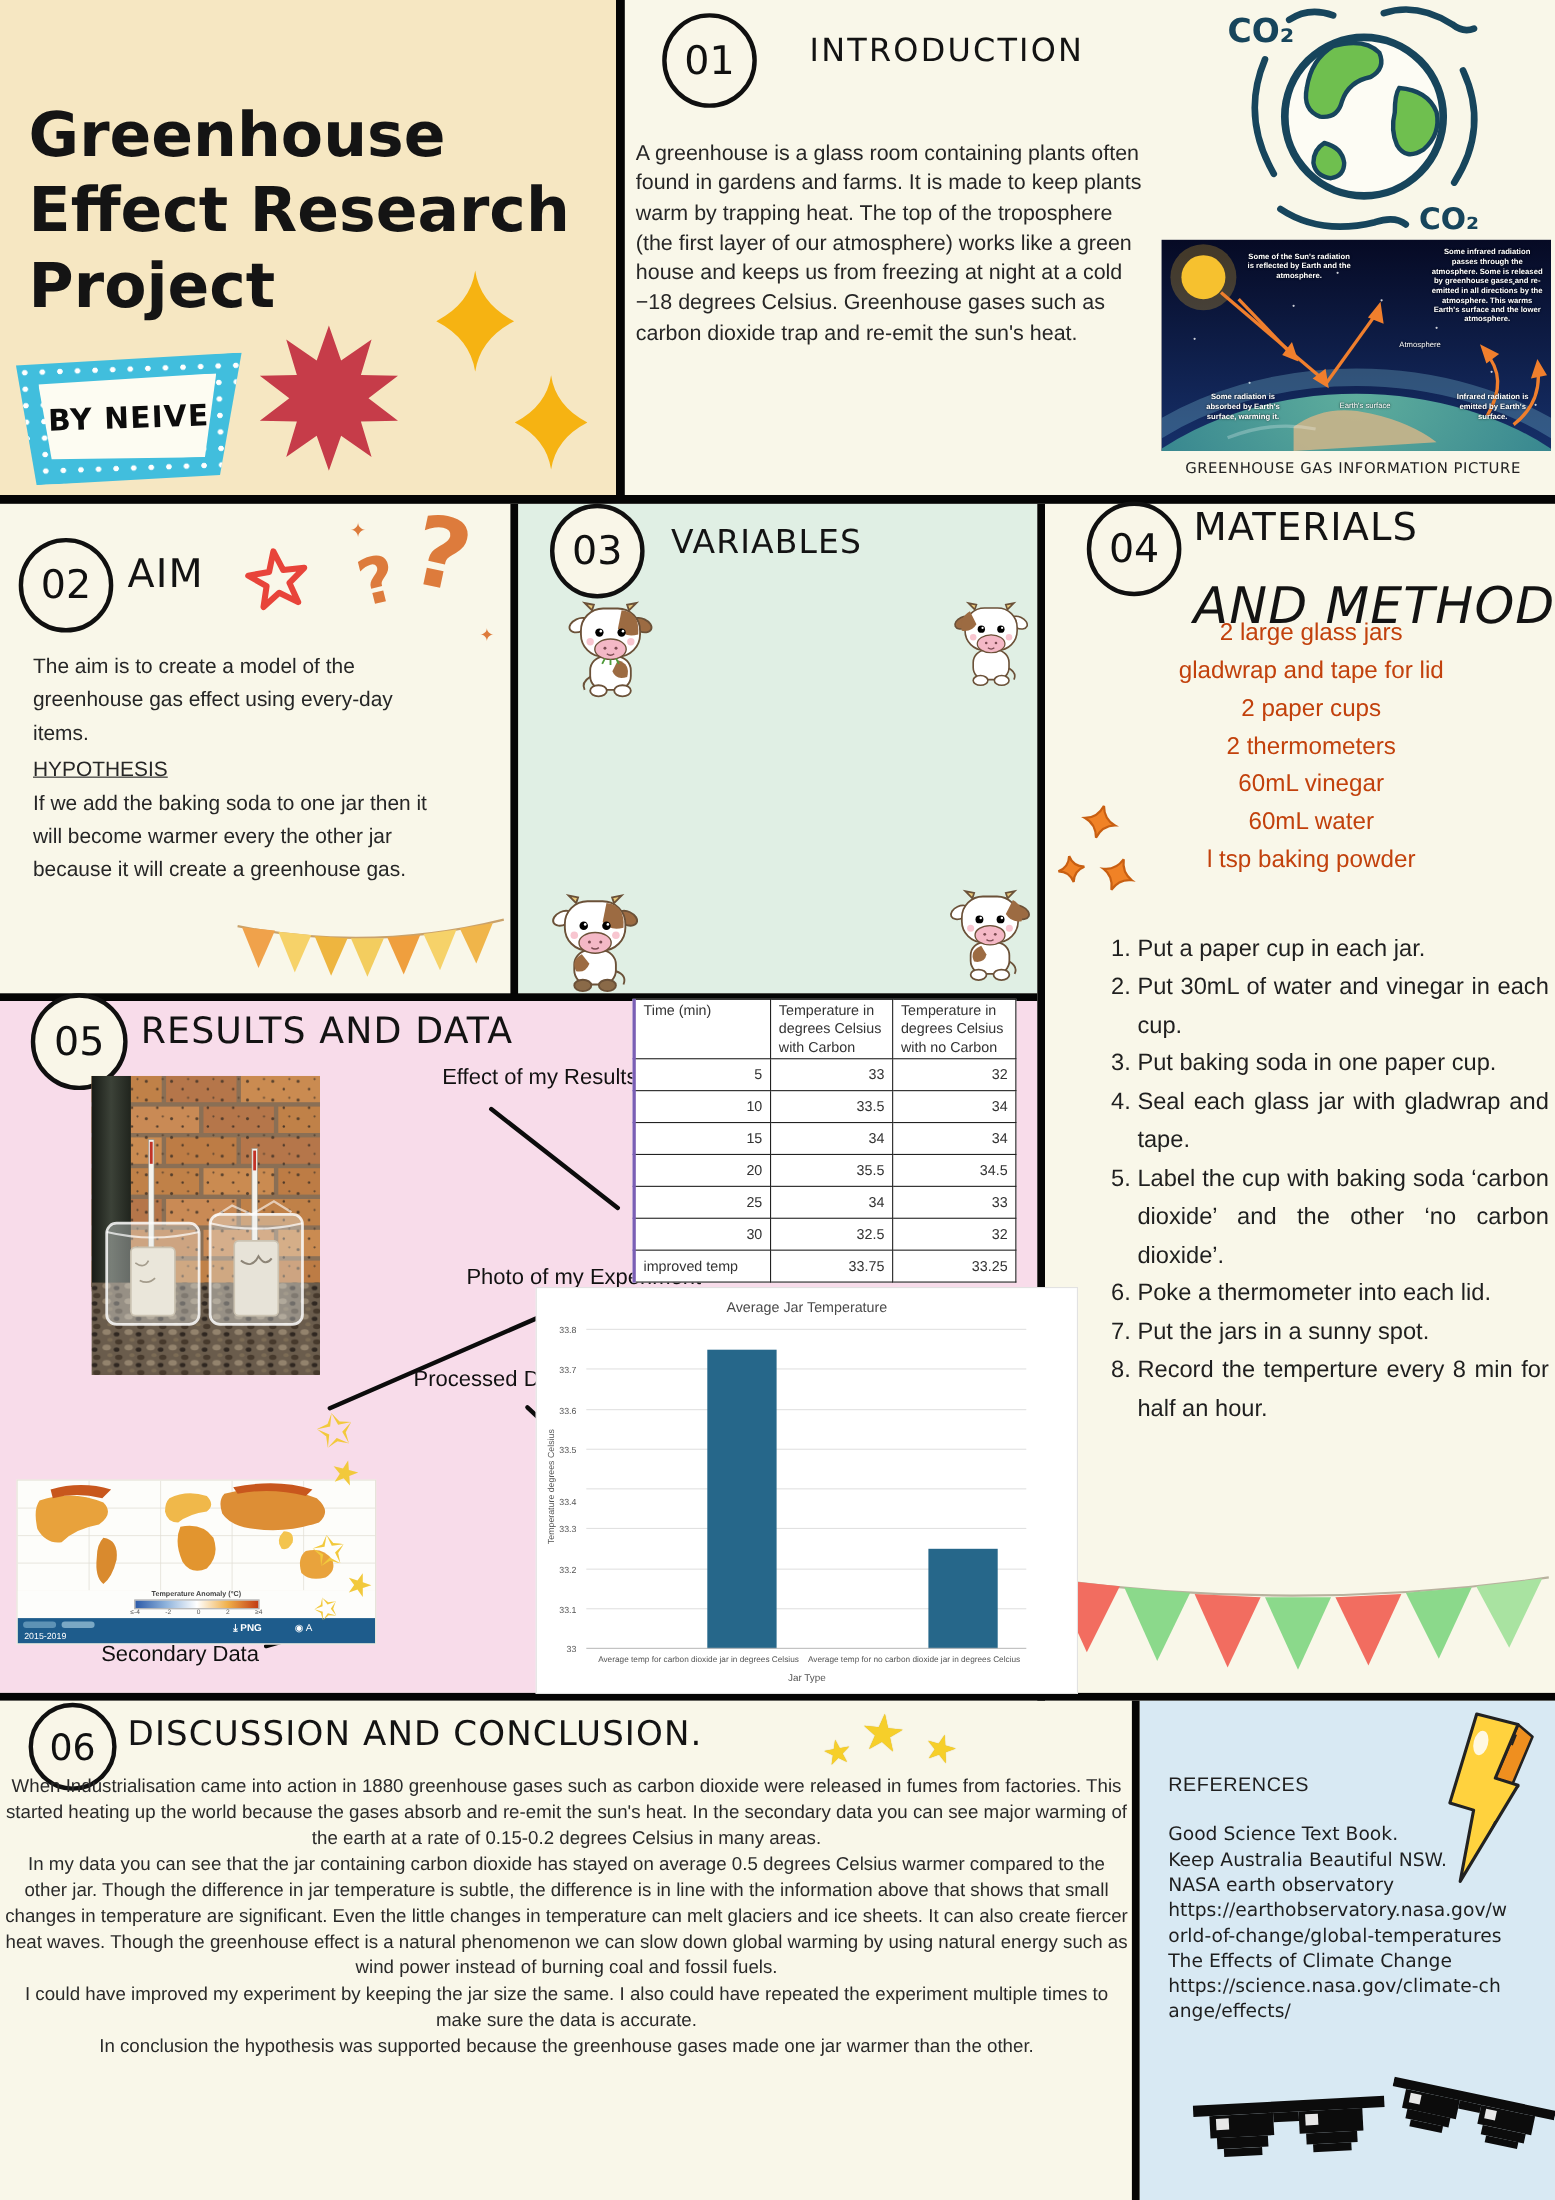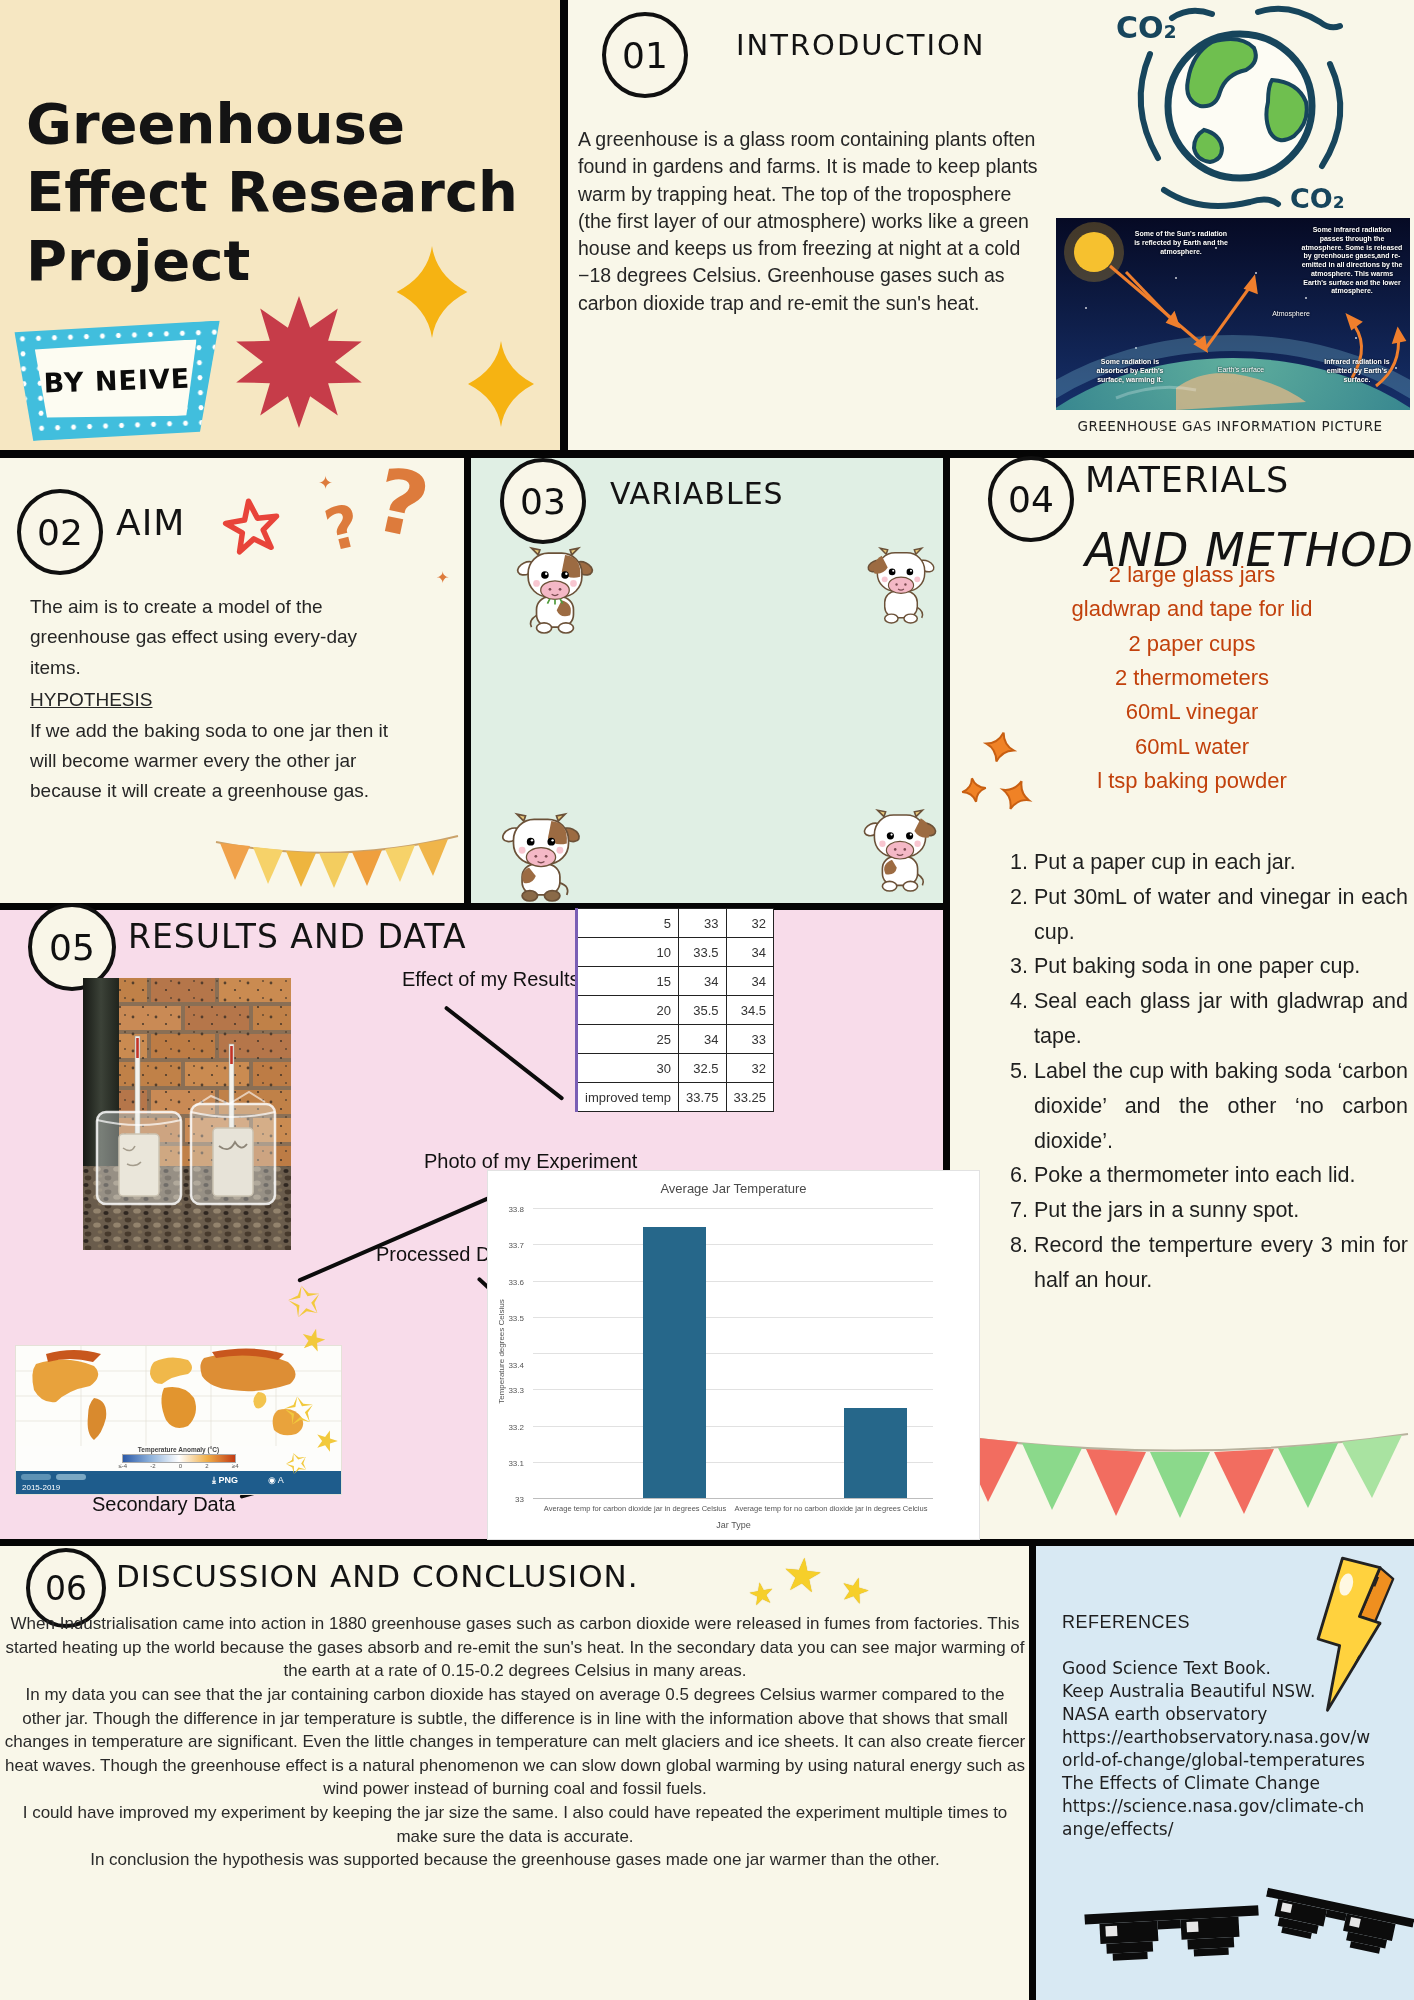--- a/index.html
+++ b/index.html
@@ -354,21 +354,21 @@
 
   <div id="mat-steps">
     <ol>
       <li>Put a paper cup in each jar.</li>
       <li>Put 30mL of water and vinegar in each cup.</li>
       <li>Put baking soda in one paper cup.</li>
       <li>Seal each glass jar with gladwrap and tape.</li>
       <li>Label the cup with baking soda ‘carbon dioxide’ and the other ‘no carbon dioxide’.</li>
       <li>Poke a thermometer into each lid.</li>
       <li>Put the jars in a sunny spot.</li>
-      <li>Record the temperture every 3 min for half an hour.</li>
+      <li>Record the temperture every 8 min for half an hour.</li>
     </ol>
   </div>
 
   <svg class="abs" style="left:952px;top:1418px;" width="460" height="106" viewBox="0 0 460 106">
     <path d="M4 18 Q230 48 456 16" fill="none" stroke="#b8b29e" stroke-width="2"></path>
     <polygon points="6,18 66,24 36,84" fill="#f26d60"></polygon>
     <polygon points="70,25 130,30 100,92" fill="#8bd98b"></polygon>
     <polygon points="134,31 194,34 164,98" fill="#f26d60"></polygon>
     <polygon points="198,34 258,34 228,100" fill="#8bd98b"></polygon>
     <polygon points="262,34 322,31 292,96" fill="#f26d60"></polygon>
@@ -461,20 +461,25 @@
   <div class="cline" style="left:298px;top:1279px;width:210px;transform:rotate(-23.5deg);"></div>
 
   <div class="callout" style="left:376px;top:1243px;">Processed Data</div>
   <div class="cline" style="left:478px;top:1276px;width:108px;transform:rotate(43deg);"></div>
 
   <div class="callout" style="left:92px;top:1493px;">Secondary Data</div>
   <div class="cline" style="left:240px;top:1495px;width:78px;transform:rotate(-16deg);"></div>
 
   <table id="results-table">
     <tbody>
+        <tr>
+      <th style="width:108px;">Time (min)</th>
+      <th style="width:96px;">Temperature in degrees Celsius with Carbon</th>
+      <th style="width:97px;">Temperature in degrees Celsius with no Carbon</th>
+    </tr>
     <tr>
           <td>5</td>
           <td>33</td>
           <td>32</td>
         </tr>
     <tr>
           <td>10</td>
           <td>33.5</td>
           <td>34</td>
         </tr>

